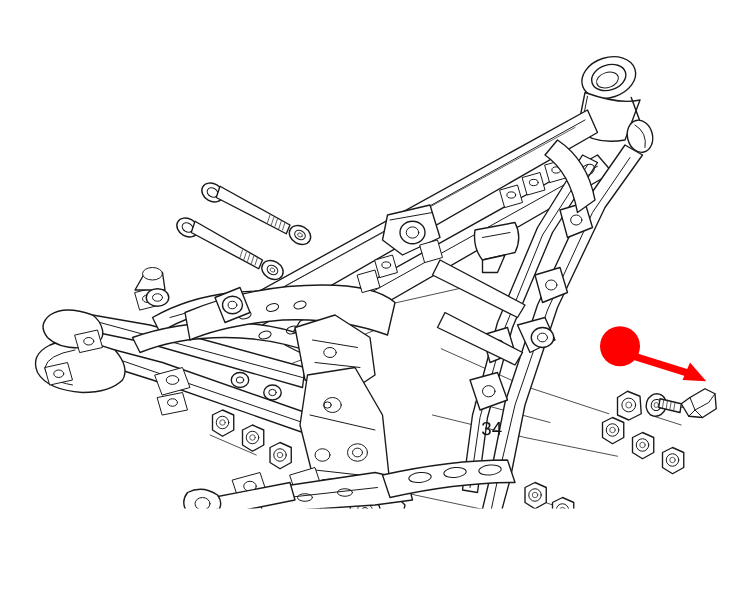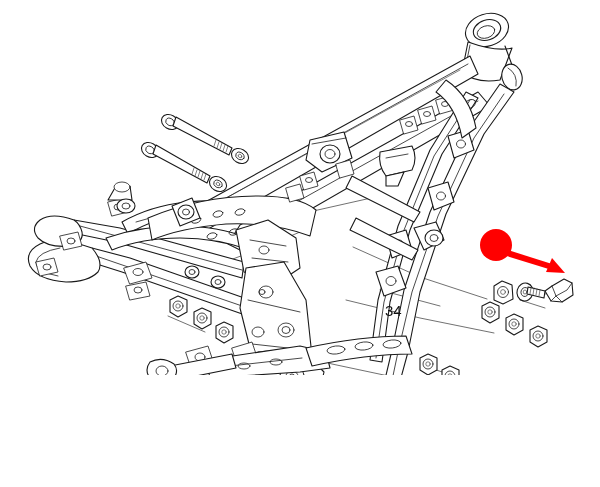--- a/index.html
+++ b/index.html
@@ -10,20 +10,21 @@
   }
   body {
     font-family: "Liberation Sans", sans-serif;
   }
   #stage {
     position: relative;
     width: 600px;
     height: 375px;
     background: #ffffff;
     overflow: hidden;
+    margin-top: 32px;
   }
   #diagram-svg {
     position: absolute;
     left: 0;
     top: 0;
     width: 600px;
     height: 487px;
     display: block;
   }
   .ln {

